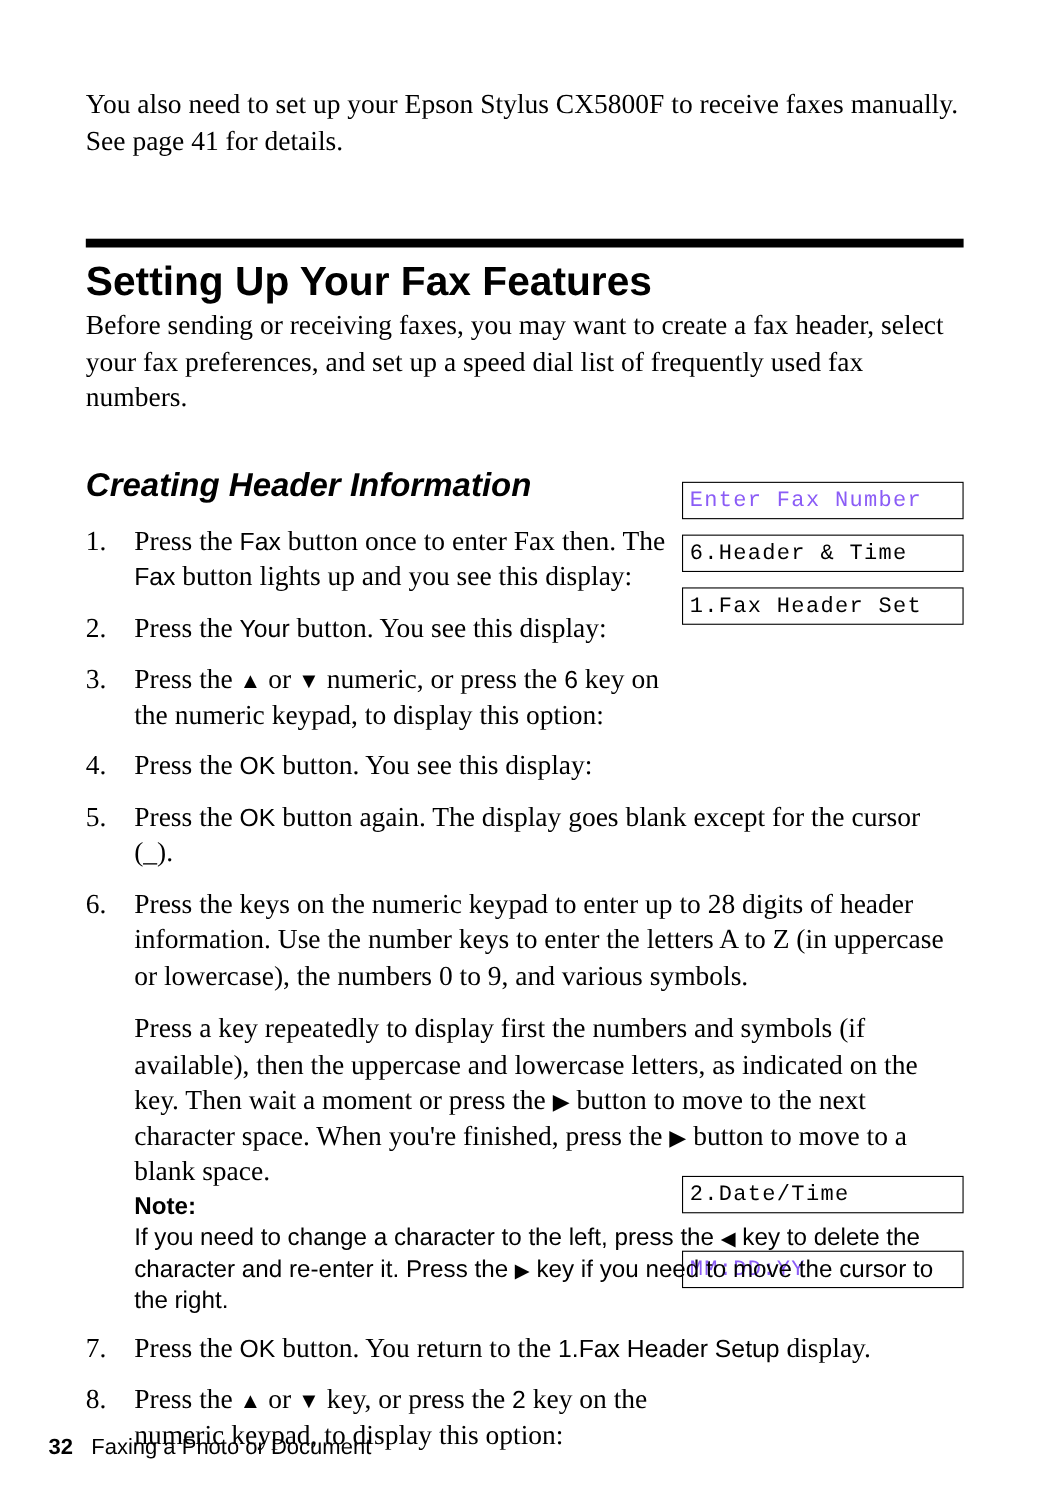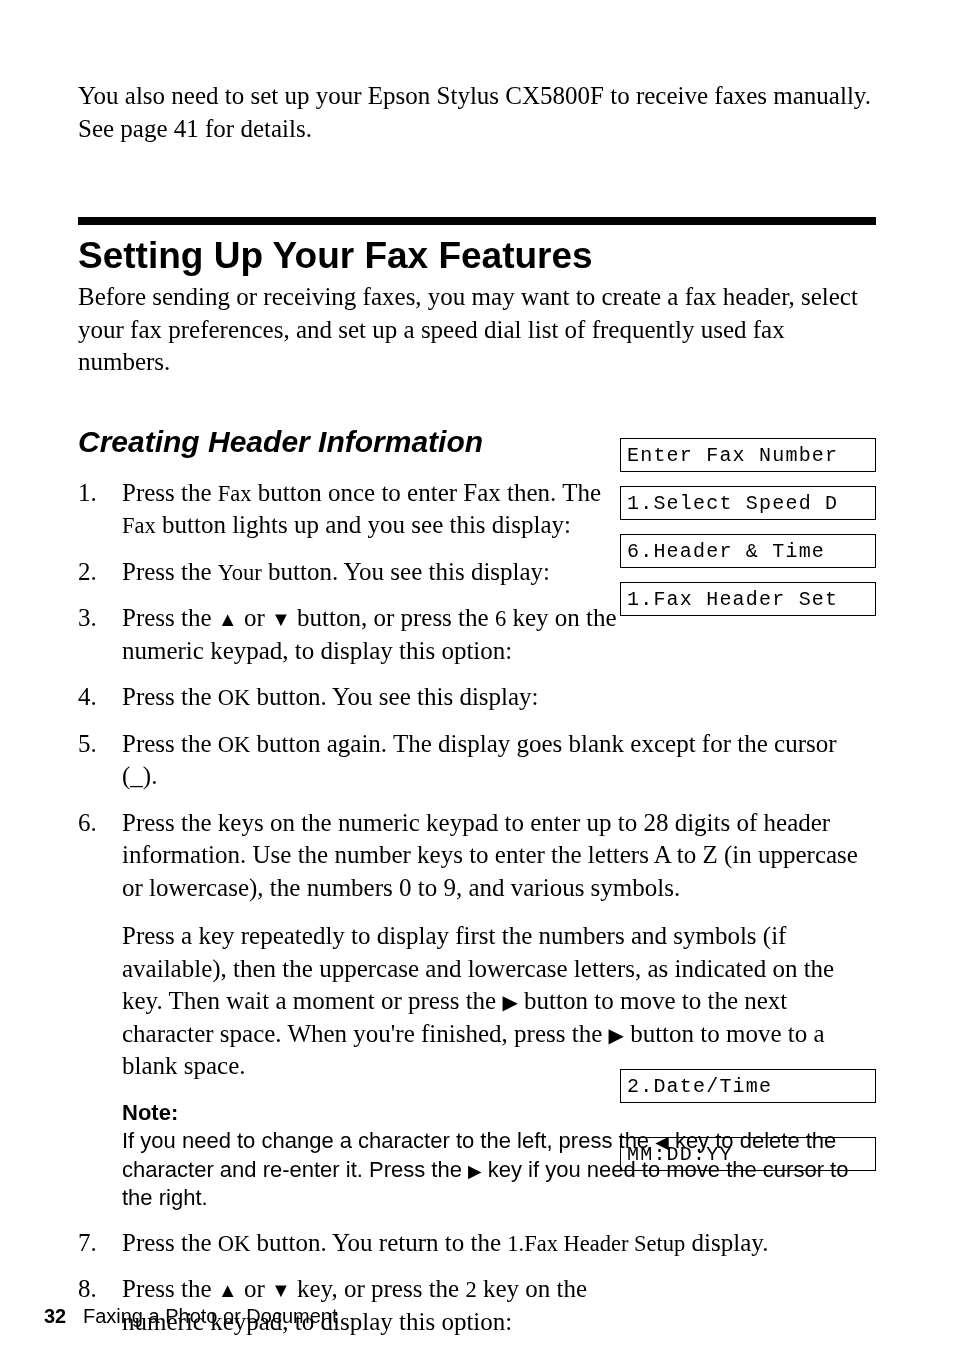--- a/index.html
+++ b/index.html
@@ -60,29 +60,28 @@
   ol.steps > li::before {
     counter-increment: step;
     content: counter(step) ".";
     position: absolute;
     left: 0;
     top: 0;
   }
   .step-body { display: block; }
   .step-subpara { display:block; margin-top: 16px; }
   .sans {
-    font-family: Liberation Serif, serif;
+    font-family: Liberation Sans, sans-serif;
     font-size: 0.90em;
   }
   .note-label {
     font-family: Arial, Helvetica, sans-serif;
     font-weight: 700;
     font-size: 22px;
     display: block;
-    margin-top: 16px;
   }
   .note-body {
     font-family: Arial, Helvetica, sans-serif;
     font-size: 22px;
     line-height: 1.30;
     display: block;
   }
   .tri { font-family: Arial, sans-serif; font-size: 0.8em; }
 
   
@@ -104,21 +103,21 @@
     display: flex;
     align-items: center;
     overflow: hidden;
     white-space: nowrap;
   }
   .lcd-text {
     font-family: "Courier New", monospace;
     letter-spacing: 0.06em;
     font-size: 20px;
   }
-  .lcd-dim { color: #000000; }
+  .lcd-dim { color: #8b5cf6; }
 
   .footer {
     position: absolute;
     left: 44px;
     bottom: 24px;
     font-family: Arial, Helvetica, sans-serif;
     font-size: 20px;
   }
   .footer .pg { font-weight: 700; }
   .step-narrow { width: 498px; }
@@ -135,23 +134,20 @@
 
   <p class="section-intro">Before sending or receiving faxes, you may want to create a fax header, select your fax preferences, and set up a speed dial list of frequently used fax numbers.</p>
 
   <h2 class="subsection">Creating Header Information</h2>
 
   <div class="lcd-stack top">
     <div class="lcd">
       <span class="lcd-text lcd-dim">Enter Fax Number</span>
     </div>
     <div class="lcd">
-      <span class="lcd-text">1.Select Speed D</span>
-    </div>
-    <div class="lcd">
       <span class="lcd-text">6.Header &amp; Time</span>
     </div>
     <div class="lcd">
       <span class="lcd-text">1.Fax Header Set</span>
     </div>
   </div>
 
   <div class="lcd-stack mid">
     <div class="lcd">
       <span class="lcd-text">2.Date/Time</span>
@@ -167,21 +163,21 @@
         <span>Press the </span><span class="sans">Fax</span><span> button once to enter Fax then. The </span><span class="sans">Fax</span><span> button lights up and you see this display:</span>
       </span>
     </li>
     <li>
       <span class="step-body step-narrow">
         <span>Press the </span><span class="sans">Your</span><span> button. You see this display:</span>
       </span>
     </li>
     <li>
       <span class="step-body step-narrow">
-        <span>Press the </span><span class="tri">▲</span><span> or </span><span class="tri">▼</span><span> button, or press the </span><span class="sans">6</span><span> key on the numeric keypad, to display this option:</span>
+        <span>Press the </span><span class="tri">▲</span><span> or </span><span class="tri">▼</span><span> numeric, or press the </span><span class="sans">6</span><span> key on the numeric keypad, to display this option:</span>
       </span>
     </li>
     <li>
       <span class="step-body step-narrow">
         <span>Press the </span><span class="sans">OK</span><span> button. You see this display:</span>
       </span>
     </li>
     <li>
       <span class="step-body">
         <span>Press the </span><span class="sans">OK</span><span> button again. The display goes blank except for the cursor (_).</span>

